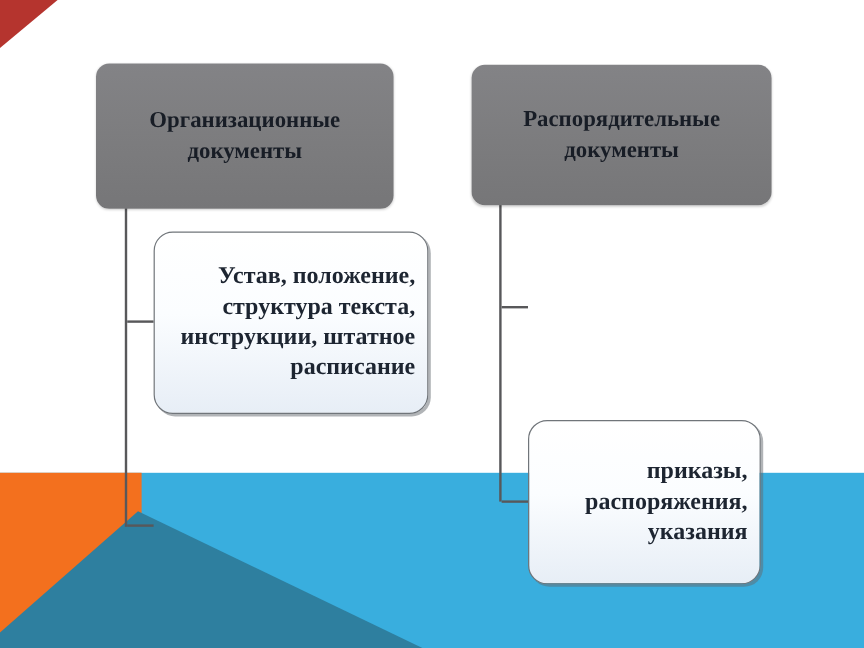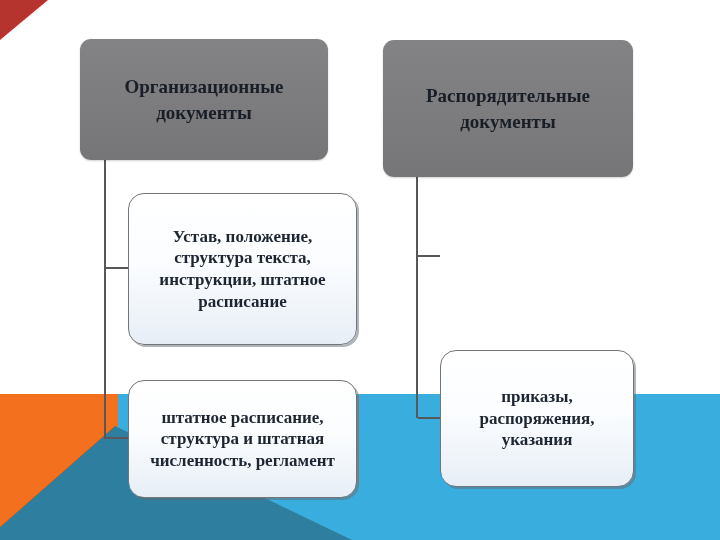--- a/index.html
+++ b/index.html
@@ -11,41 +11,42 @@
   .stage{position:absolute;left:0;top:0;width:720px;height:540px;}
   svg.bg{position:absolute;left:0;top:0;width:720px;height:540px;}
 
   .header-box{
     position:absolute;
     background:linear-gradient(180deg,#838386 0%,#7c7c7e 55%,#767678 100%);
     border-radius:11px;
     display:flex;align-items:center;justify-content:flex-start;
     text-align:center;
     box-shadow:0 1px 2px rgba(0,0,0,0.18);
+    margin-top:14px;
   }
   .header-box .txt{
     font-weight:bold;font-size:19px;line-height:1.32;
     color:#181d26;padding:0 18px;
   }
   .hdr-left{left:80px;top:39px;width:248px;height:121px;}
-  .hdr-right{left:383px;top:40px;width:250px;height:137px;}
+  .hdr-right{left:393px;top:40px;width:250px;height:117px;}
 
   .child-box{
     position:absolute;
     background:linear-gradient(180deg,#ffffff 0%,#fbfdff 45%,#e7eef6 100%);
     border:1.5px solid #70757a;
     border-radius:16px;
     box-shadow:2px 2px 0 rgba(100,106,112,0.5);
     display:flex;align-items:center;justify-content:center;
     text-align:center;
     box-sizing:border-box;
   }
   .child-box .txt{
-    font-weight:bold;font-size:17px;line-height:1.27;
-    color:#1d2531;padding:6px 10px;
+    font-weight:bold;font-size:20px;line-height:1.27;
+    color:#1d2531;padding:6px 10px;text-align:right;
   }
   .c-l1{left:128px;top:193px;width:229px;height:152px;}
   .c-l2{left:128px;top:380px;width:229px;height:118px;}
   .c-r1{left:440px;top:193px;width:205px;height:125px;}
   .c-r2{left:440px;top:350px;width:194px;height:137px;}
 
   .conn{position:absolute;background:#58585a;}
   .v-l{left:104px;top:160px;width:2px;height:279px;}
   .h-l1{left:106px;top:267px;width:22px;height:2px;}
   .h-l2{left:106px;top:437px;width:22px;height:2px;}
@@ -75,21 +76,18 @@
   <div class="header-box hdr-left">
     <div class="txt">Организационные документы</div>
   </div>
   <div class="header-box hdr-right">
     <div class="txt">Распорядительные документы</div>
   </div>
 
   <div class="child-box c-l1">
     <div class="txt">Устав, положение, структура текста, инструкции, штатное расписание</div>
   </div>
-  <div class="child-box c-l2">
-    <div class="txt">штатное расписание, структура и штатная численность, регламент</div>
-  </div>
 
   <div class="child-box c-r2">
     <div class="txt">приказы, распоряжения, указания</div>
   </div>
 
 </div>
 
 </body></html>

